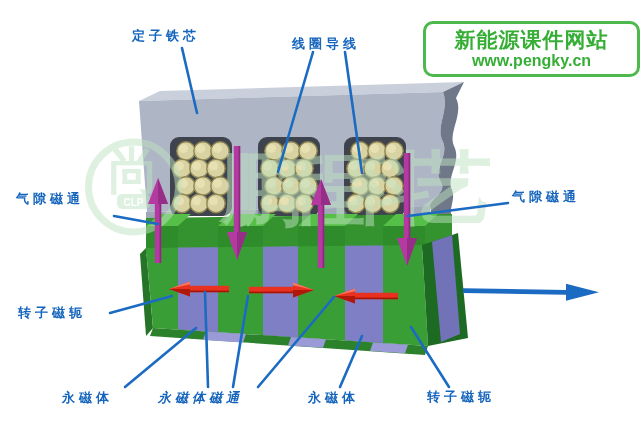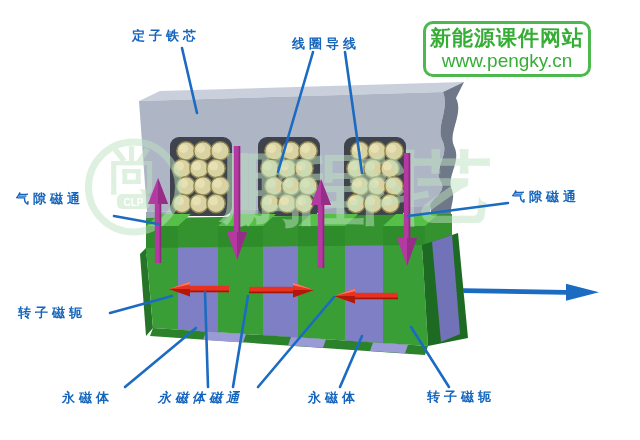--- a/index.html
+++ b/index.html
@@ -7,27 +7,27 @@
     position:relative;width:640px;height:440px;overflow:hidden;background:#fff;
     font-family:"Liberation Sans",sans-serif;
   }
   #scene{position:absolute;left:0;top:0;}
   .lbl{
     position:absolute;font-weight:bold;font-size:13px;letter-spacing:4px;
     color:var(--blue,#1565bd);line-height:1;white-space:nowrap;
   }
   .lbl-motion{font-size:20px;letter-spacing:3px;}
   #logo{
-    position:absolute;left:423px;top:21px;width:168px;height:56px;
+    position:absolute;left:423px;top:21px;width:217px;height:56px;
     border:3px solid var(--logo-border,#4db84d);border-radius:10px;background:#fff;
     display:flex;flex-direction:column;align-items:center;justify-content:center;
     box-sizing:border-box;
   }
   #logo .l1{font-size:21px;font-weight:bold;letter-spacing:1px;color:var(--logo-green,#36ae36);line-height:1.15;white-space:nowrap;}
-  #logo .l2{font-size:19px;font-weight:normal;color:var(--logo-green,#36ae36);line-height:1.1;white-space:nowrap;}
+  #logo .l2{font-size:16px;font-weight:bold;color:var(--logo-green,#36ae36);line-height:1.1;white-space:nowrap;}
   svg text.wm{font-weight:bold;fill:var(--watermark,#bfe2c0);}
 </style>
 </head>
 <body>
 
 <div id="stage">
 
   <svg id="scene" width="640" height="440" viewBox="0 0 640 440">
 
     <g>

